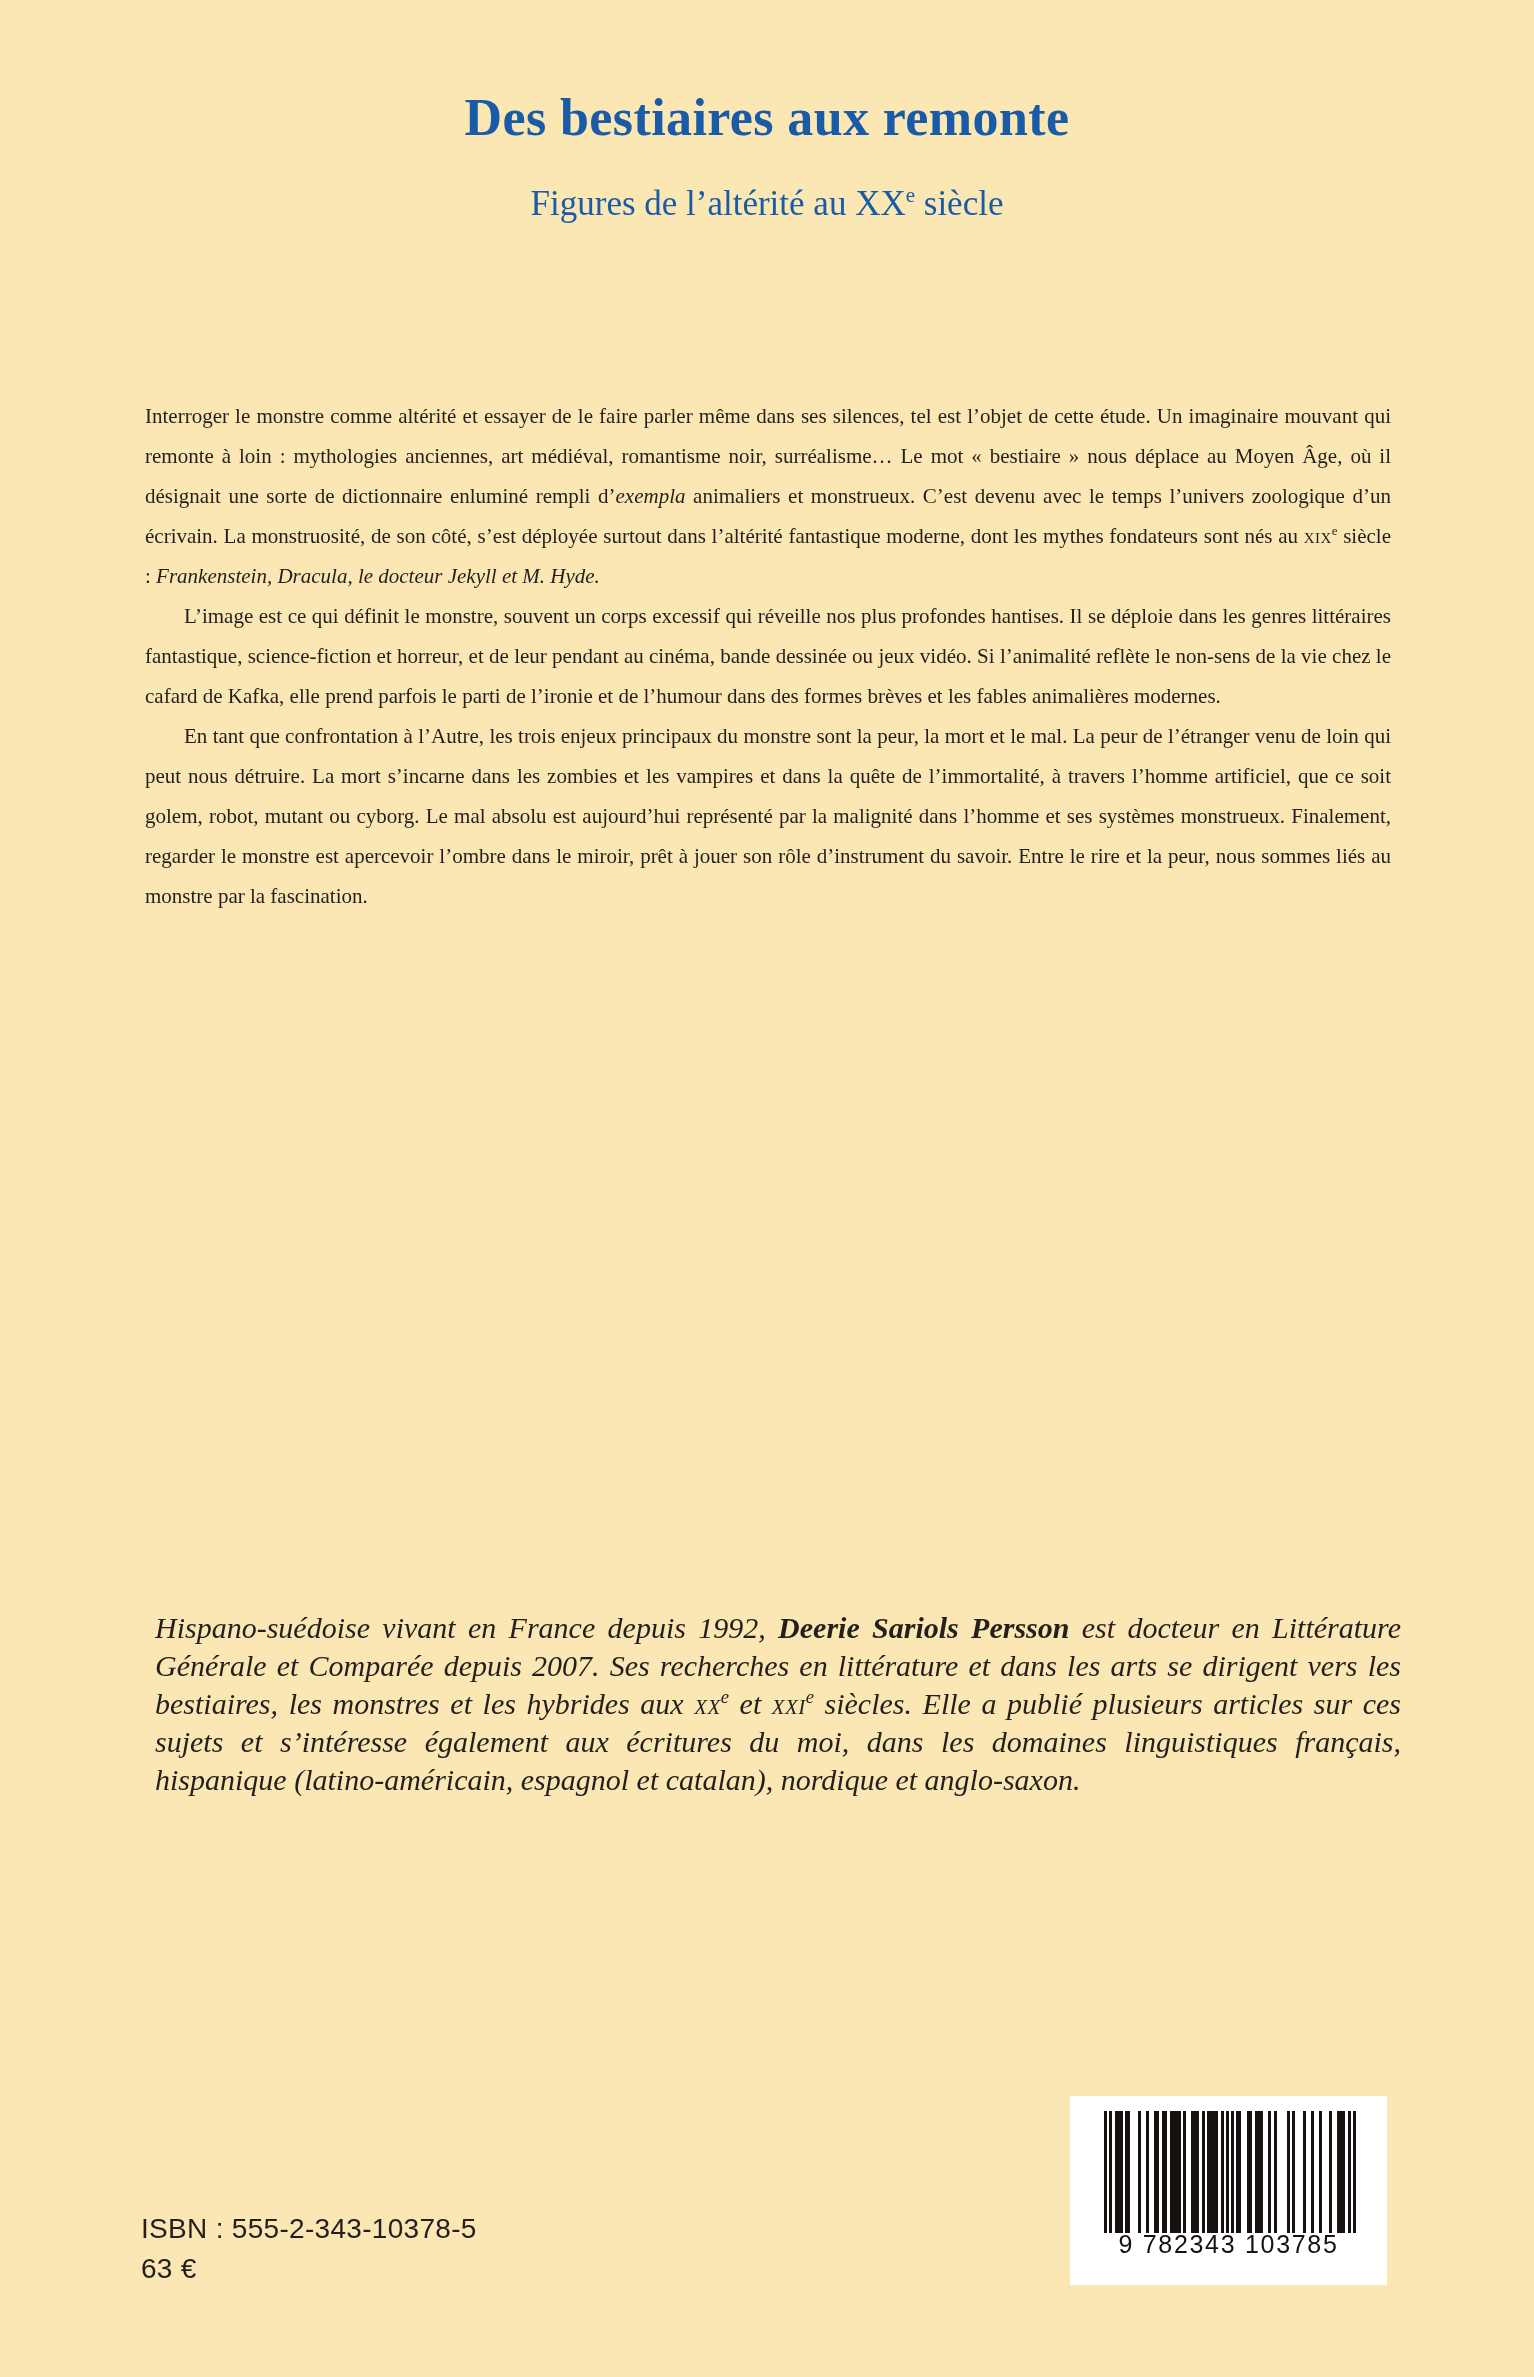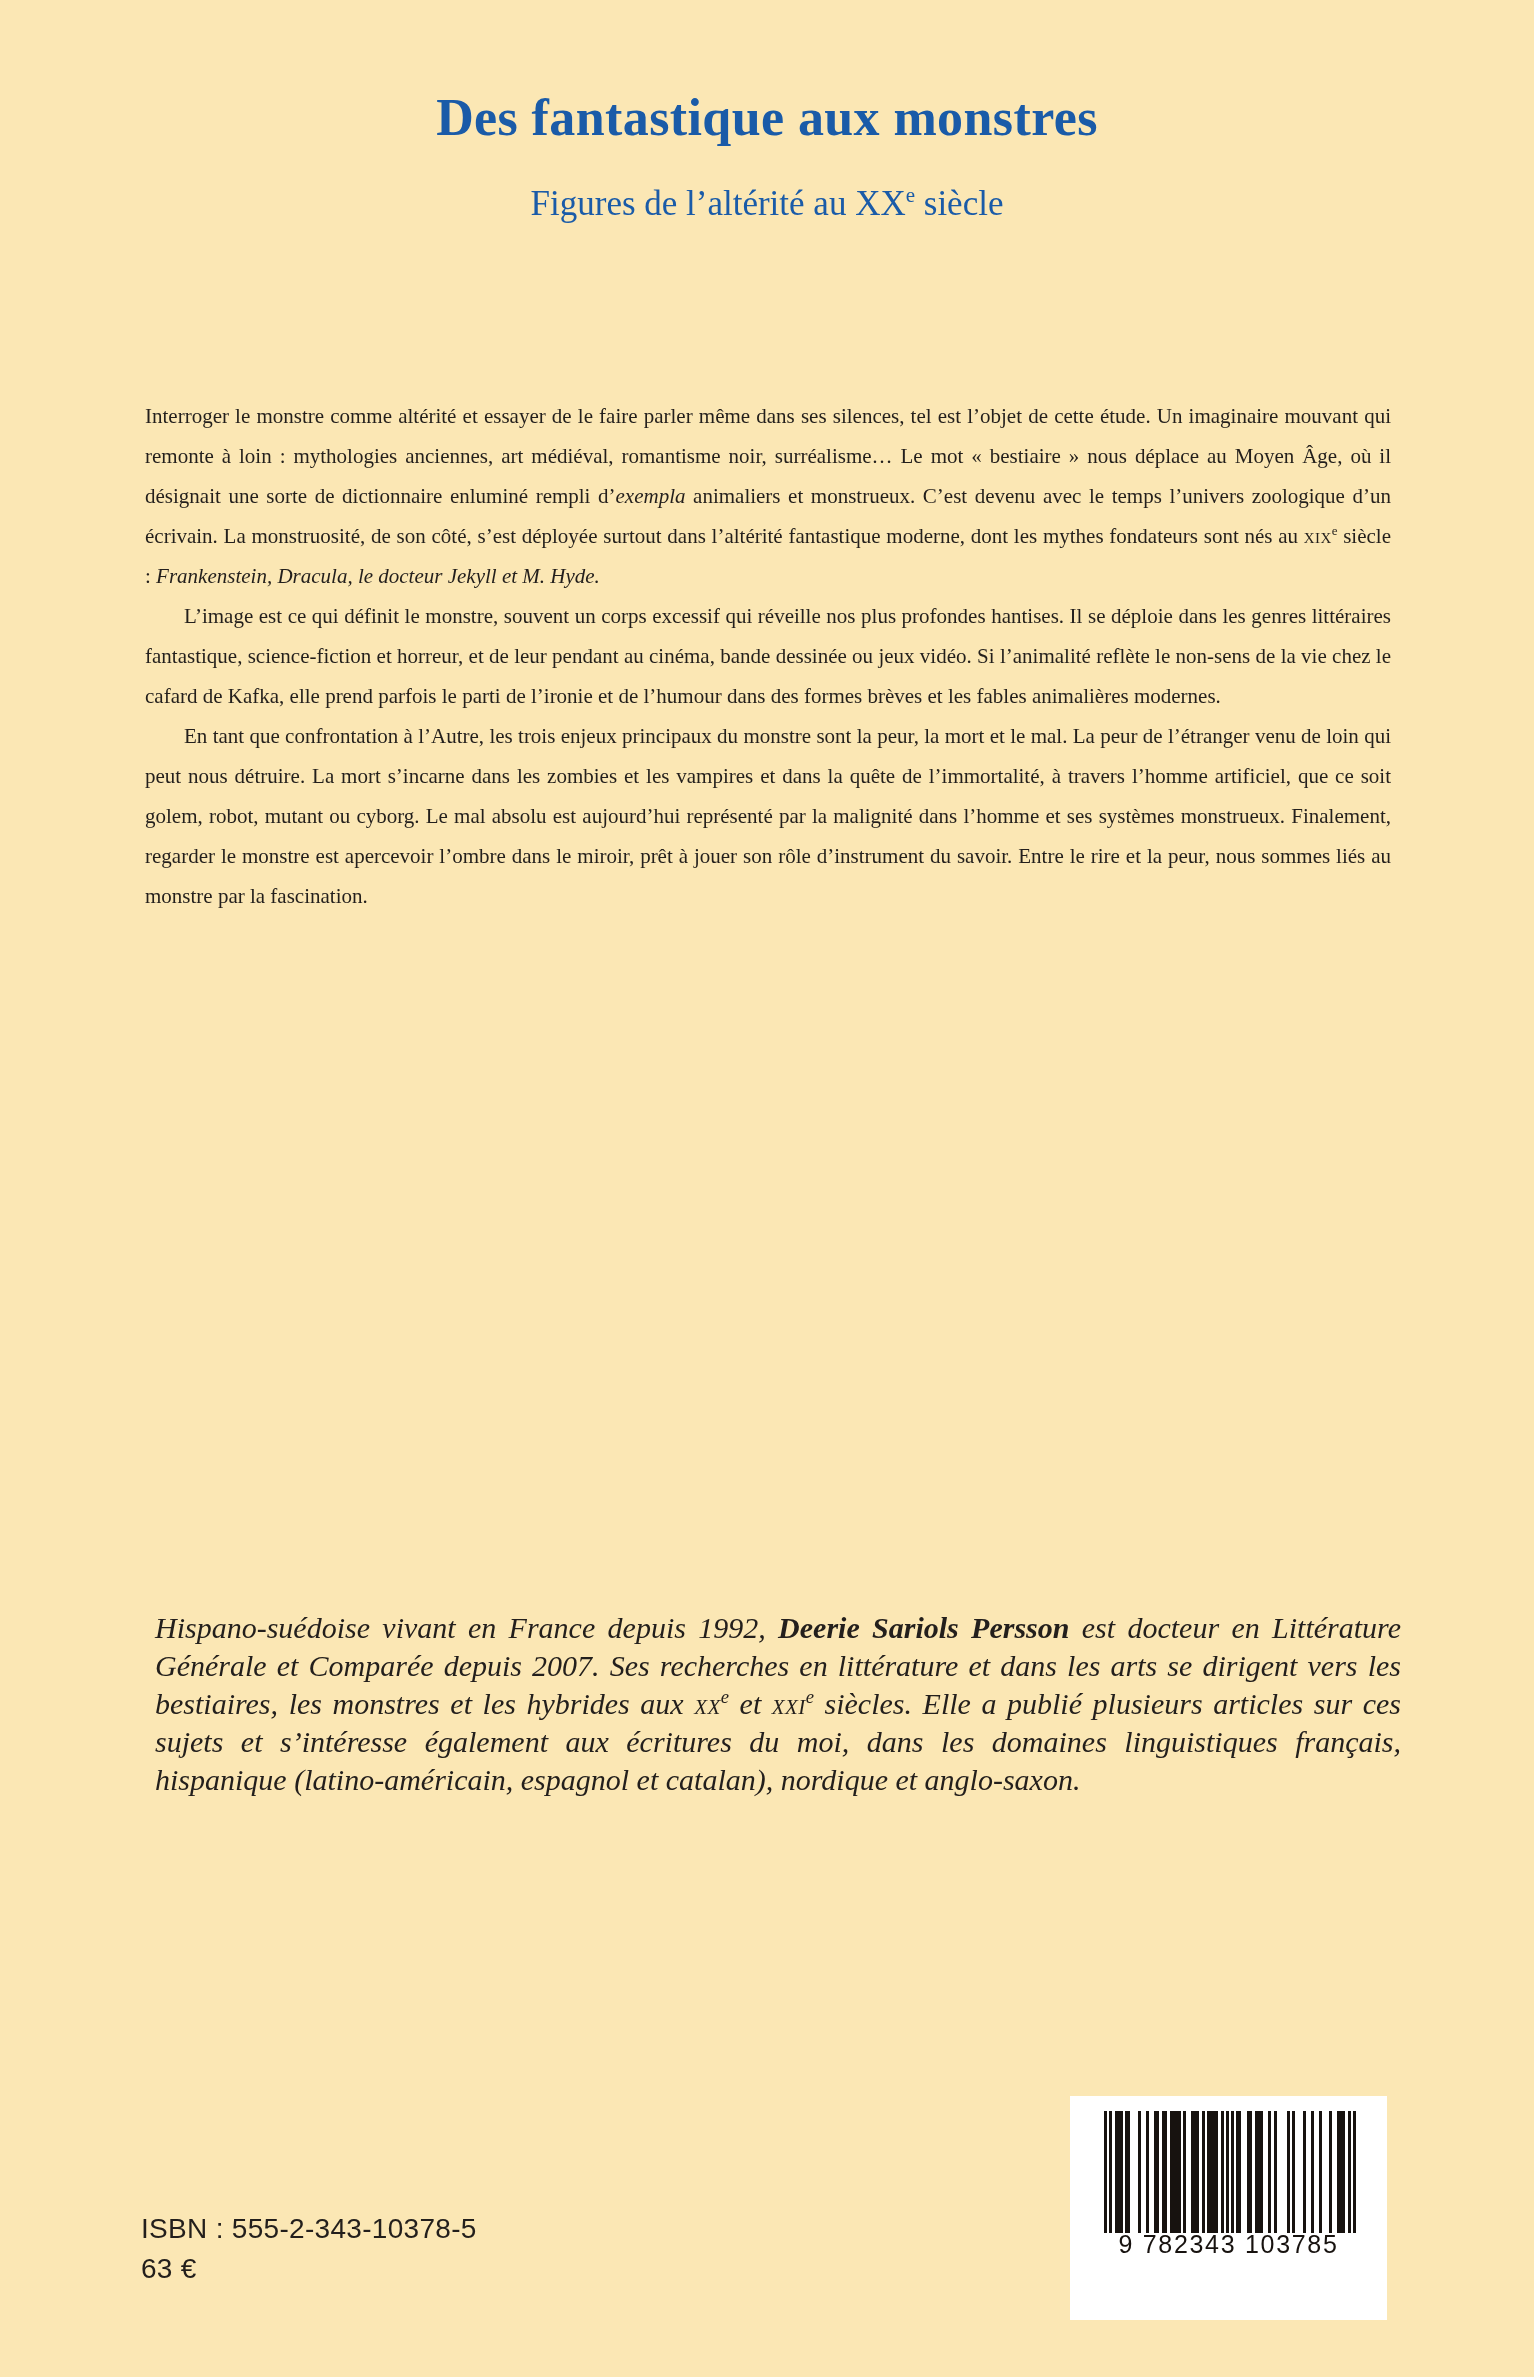--- a/index.html
+++ b/index.html
@@ -108,21 +108,21 @@
     letter-spacing: 0.3px;
   }
   .isbn-block div { white-space: nowrap; }
 
   
   .barcode-wrap {
     position: absolute;
     left: 1070px;
     top: 2096px;
     width: 317px;
-    height: 224px;
+    height: 189px;
     background: #ffffff;
     box-sizing: border-box;
   }
   .barcode-inner {
     position: absolute;
     left: 34px;
     top: 15px;
     width: 252px;
     height: 122px;
   }
@@ -144,21 +144,21 @@
     color: #17120f;
     white-space: pre;
   }
 </style>
 </head>
 <body>
 
 <div class="page">
 
   <div class="title-block">
-    <h1 class="book-title">Des fantastique aux monstres</h1>
+    <h1 class="book-title">Des bestiaires aux remonte</h1>
     <h2 class="book-subtitle"><span>Figures de l’altérité au XX</span><sup>e</sup><span> siècle</span></h2>
   </div>
 
   <div class="blurb">
     <p><span>Interroger le monstre comme altérité et essayer de le faire parler même dans ses silences, tel est l’objet de cette étude. Un imaginaire mouvant qui remonte à loin : mythologies anciennes, art médiéval, romantisme noir, surréalisme… Le mot « bestiaire » nous déplace au Moyen Âge, où il désignait une sorte de dictionnaire enluminé rempli d’</span><i>exempla</i><span> animaliers et monstrueux. C’est devenu avec le temps l’univers zoologique d’un écrivain. La monstruosité, de son côté, s’est déployée surtout dans l’altérité fantastique moderne, dont les mythes fondateurs sont nés au </span><span class="sc">XIX</span><span class="sup">e</span><span> siècle : </span><i>Frankenstein, Dracula, le docteur Jekyll et M. Hyde.</i></p>
     <p class="indent">L’image est ce qui définit le monstre, souvent un corps excessif qui réveille nos plus profondes hantises. Il se déploie dans les genres littéraires fantastique, science-fiction et horreur, et de leur pendant au cinéma, bande dessinée ou jeux vidéo. Si l’animalité reflète le non-sens de la vie chez le cafard de Kafka, elle prend parfois le parti de l’ironie et de l’humour dans des formes brèves et les fables animalières modernes.</p>
     <p class="indent">En tant que confrontation à l’Autre, les trois enjeux principaux du monstre sont la peur, la mort et le mal. La peur de l’étranger venu de loin qui peut nous détruire. La mort s’incarne dans les zombies et les vampires et dans la quête de l’immortalité, à travers l’homme artificiel, que ce soit golem, robot, mutant ou cyborg. Le mal absolu est aujourd’hui représenté par la malignité dans l’homme et ses systèmes monstrueux. Finalement, regarder le monstre est apercevoir l’ombre dans le miroir, prêt à jouer son rôle d’instrument du savoir. Entre le rire et la peur, nous sommes liés au monstre par la fascination.</p>
   </div>
 
   <div class="bio">

